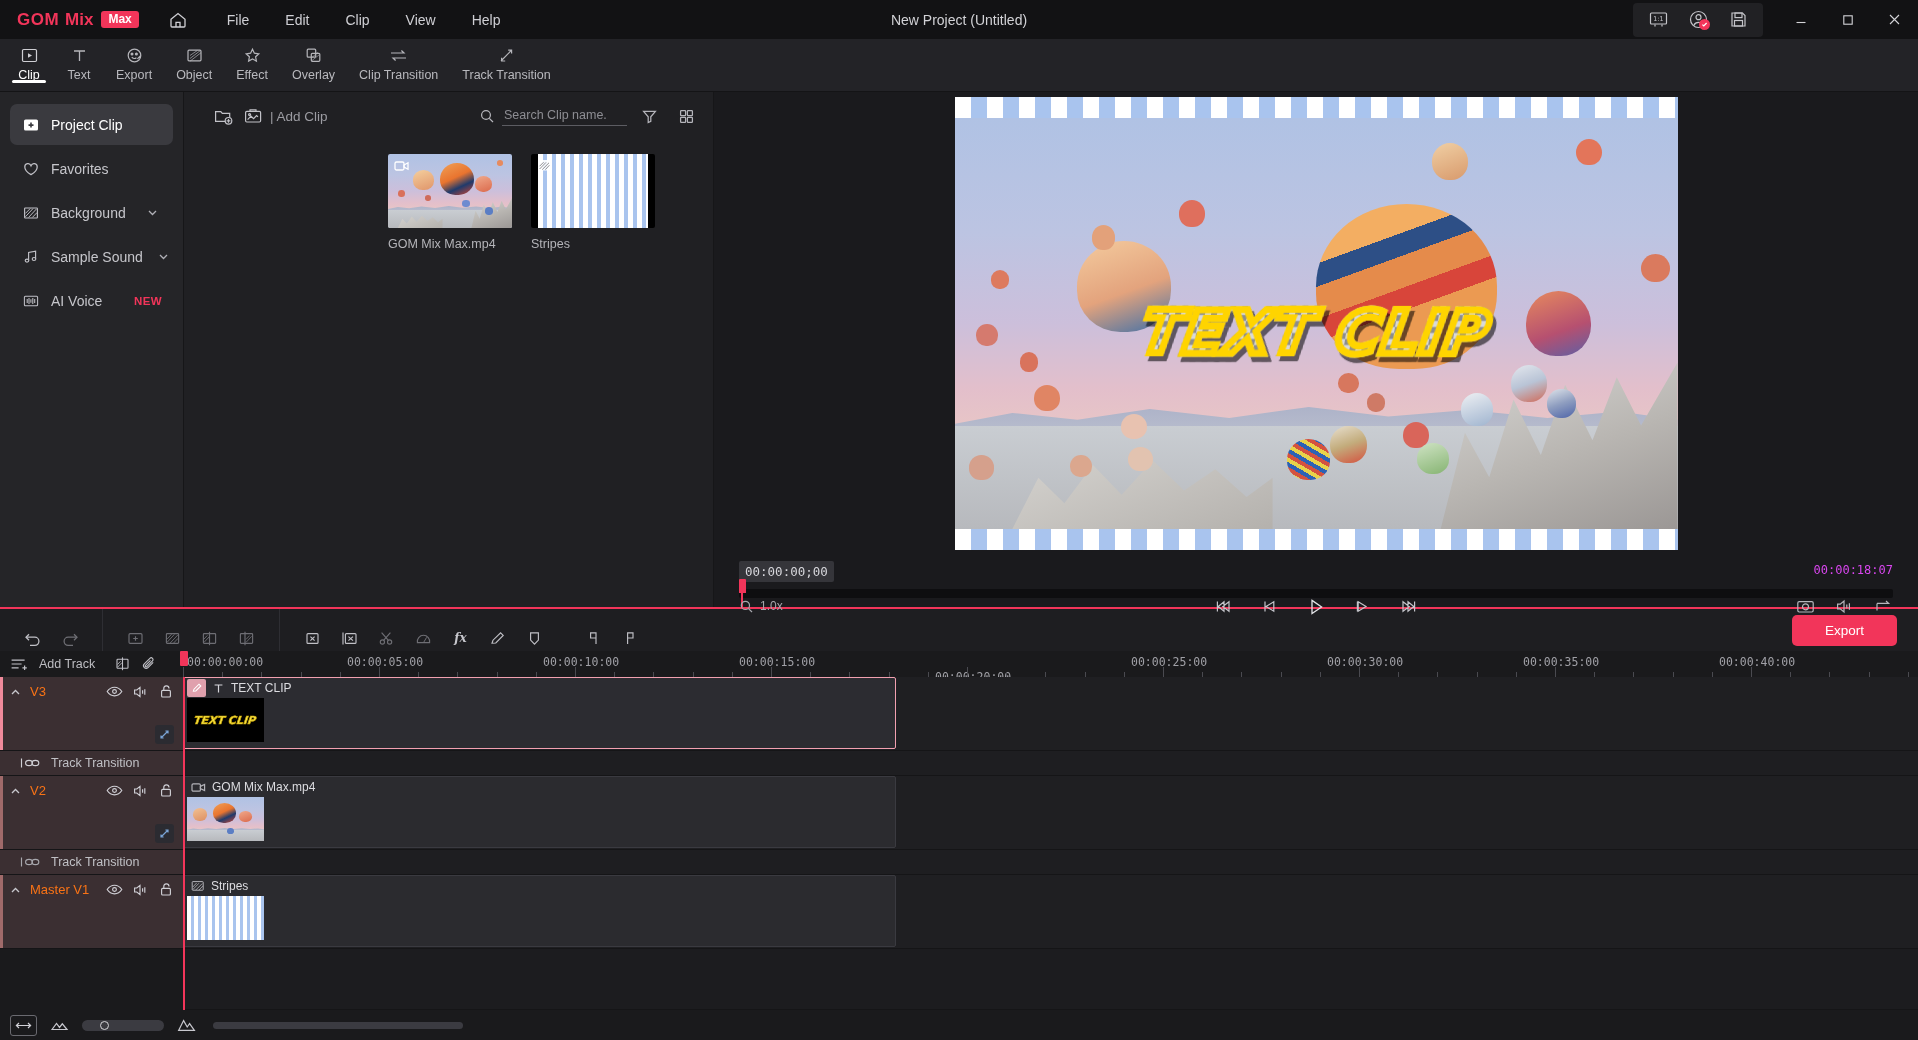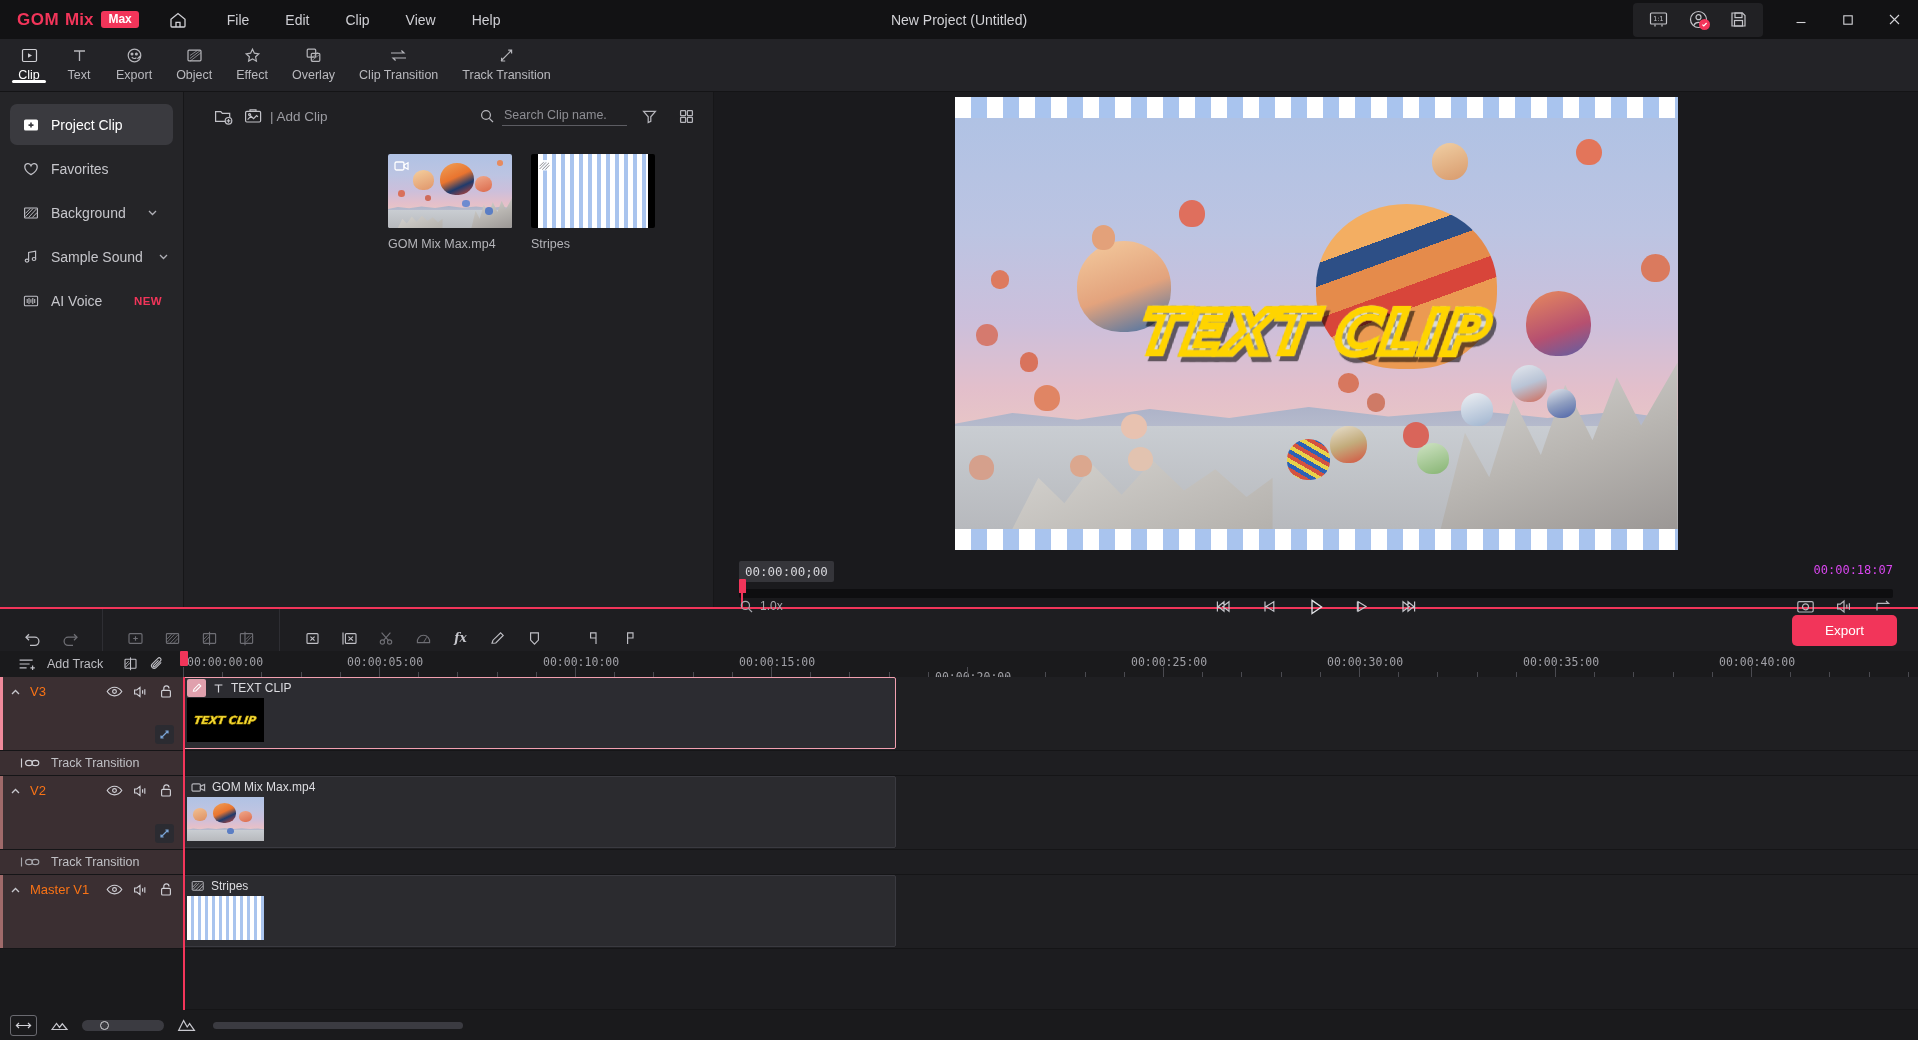--- a/index.html
+++ b/index.html
@@ -164,21 +164,21 @@
   .tl-toolbar { height: 42px; display: flex; align-items: center; background: #1e1e21; }
   .tlt-group { display: flex; align-items: center; height: 100%; padding: 0 14px; }
   .tlt-group + .tlt-group { border-left: 1px solid #2e2e33; }
   .tlt-btn { width: 37px; height: 30px; display: flex; align-items: center; justify-content: center; margin-top: 16px; }
   .export-btn {
     margin-left: auto; margin-right: 21px; background: #f2355a; color: #fff;
     font-size: 13.5px; border: none; border-radius: 5px; padding: 8px 33px; cursor: pointer;
     font-family: "Liberation Sans", sans-serif;
   }
   .tl-ruler-row { height: 26px; display: flex; background: #1a1a1c; }
-  .tl-head-col { width: 183px; flex: 0 0 183px; display: flex; align-items: center; gap: 10px; padding-left: 18px; }
+  .tl-head-col { width: 183px; flex: 0 0 183px; display: flex; align-items: center; gap: 10px; padding-left: 10px; }
   .addtrack { font-size: 12.5px; color: #bdbdc2; }
   .ruler { flex: 1 1 auto; position: relative; overflow: hidden; border-left: none; }
   .tick-lbl { position: absolute; top: 4px; font-size: 11.5px; color: #a0a0a6; font-family: "DejaVu Sans Mono", monospace; }
   .tick { position: absolute; bottom: 0; width: 1px; background: #4a4a50; }
   .tl-body { flex: 1 1 auto; display: flex; min-height: 0; }
   .tl-heads { width: 183px; flex: 0 0 183px; }
   .tl-tracks { flex: 1 1 auto; position: relative; }
   .trk-head {
     position: relative; display: flex; align-items: flex-start; padding: 7px 10px 0 7px; gap: 7px;
     border-bottom: 1px solid #151517;

